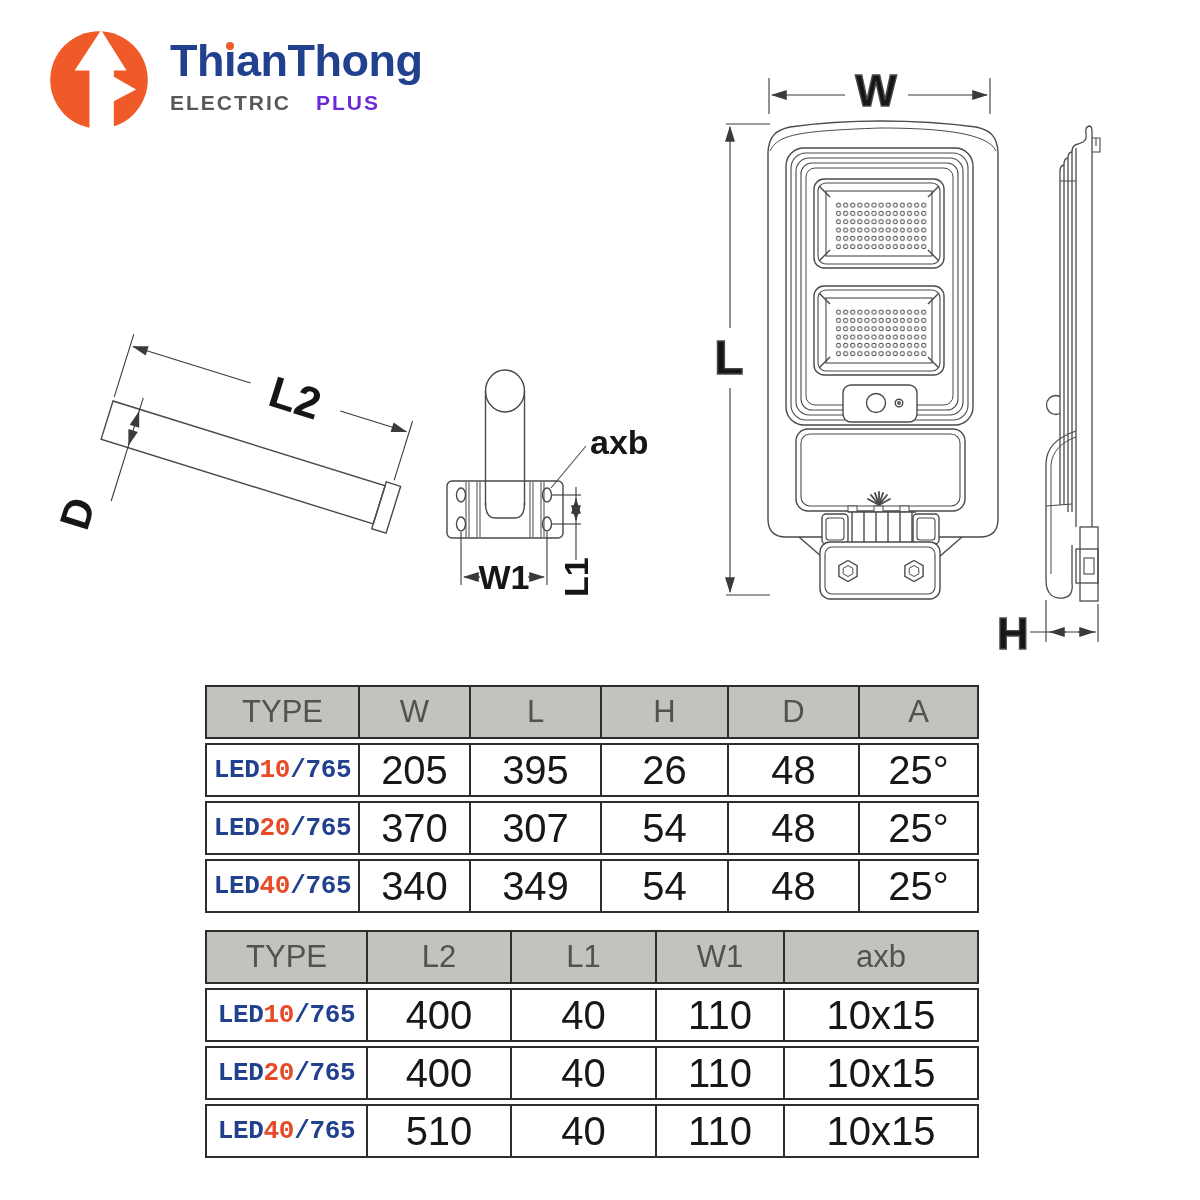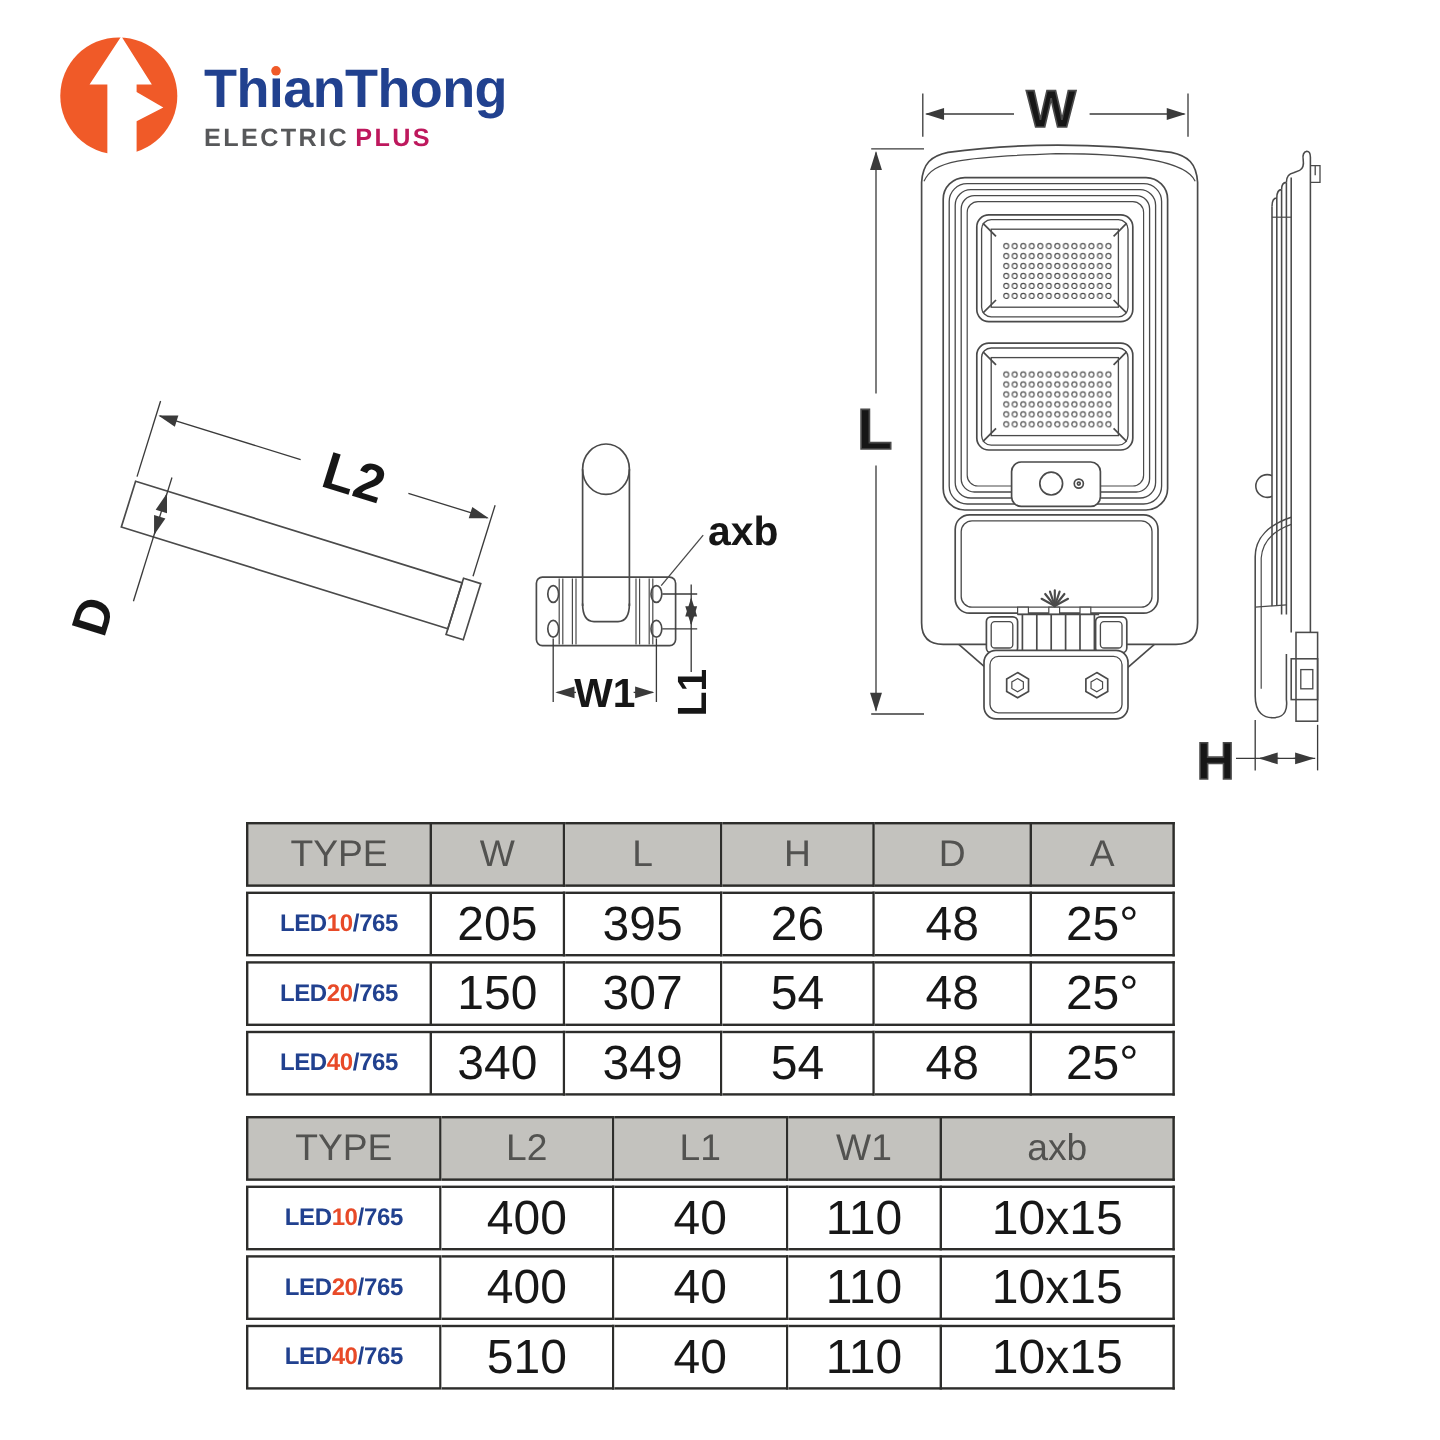--- a/index.html
+++ b/index.html
@@ -1,40 +1,40 @@
 <!DOCTYPE html>
 <html><head>
 <meta charset="utf-8">
 <style>
   html,body{margin:0;padding:0;background:#fff;}
   .page{position:relative;width:1200px;height:1200px;background:#fff;overflow:hidden;
         font-family:"Liberation Sans", sans-serif;}
   
-  .logo{position:absolute;left:46px;top:24px;display:flex;align-items:center;}
+  .logo{position:absolute;left:46px;top:24px;display:flex;align-items:flex-start;}
   .logo-mark{width:106px;height:114px;}
   .logo-text{margin-left:18px;padding-top:14px;}
   .brand{font-size:45px;font-weight:700;color:#21418f;letter-spacing:-0.5px;line-height:1;}
   .brand .iu{position:relative;display:inline-block;}
   .brand .iu::after{content:"";position:absolute;left:50%;transform:translateX(-50%);
         top:4px;width:8px;height:8px;border-radius:50%;background:#f05a28;}
   .subtitle{margin-top:9px;font-size:21px;font-weight:700;letter-spacing:2px;line-height:1;}
   .subtitle .sub1{color:#57585a;margin-top:46px;}
-  .subtitle .sub2{color:#be185d;margin-left:5px;}
+  .subtitle .sub2{color:#6d28d9;margin-left:25px;}
   
   .drawings{position:absolute;left:0;top:0;}
   .drawings text{font-family:"Liberation Sans", sans-serif;fill:#161616;}
   
   .spec{position:absolute;border-collapse:separate;border-spacing:0 4px;table-layout:fixed;}
   .spec th,.spec td{border-top:2.5px solid #2d2d2b;border-bottom:2.5px solid #2d2d2b;
         border-right:2.5px solid #2d2d2b;height:50px;padding:0;text-align:center;
         vertical-align:middle;background:#fff;overflow:hidden;margin-top:35px;}
   .spec th:first-child,.spec td:first-child{border-left:2.5px solid #2d2d2b;}
   .spec th{background:#c3c2be;color:#525250;font-size:31px;font-weight:400;}
   .spec td{font-size:40px;color:#171717;font-weight:400;}
-  .spec td.type{font-size:20px;font-weight:700;letter-spacing:-0.3px;}
+  .spec td.type{font-size:26px;font-weight:700;letter-spacing:-0.3px;font-family:Liberation Mono, monospace;}
   .blu{color:#21418f;} .org{color:#e84a28;}
   .t1{left:205px;top:681px;width:774px;}
   .t2{left:205px;top:926px;width:774px;}
 </style>
 </head>
 <body>
 
 <div class="page">
 
   <div class="logo">
@@ -276,21 +276,21 @@
     <tr>
       <td class="type"><span class="blu">LED</span><span class="org">10</span><span class="blu">/765</span></td>
       <td>205</td>
       <td>395</td>
       <td>26</td>
       <td>48</td>
       <td>25°</td>
     </tr>
     <tr>
       <td class="type"><span class="blu">LED</span><span class="org">20</span><span class="blu">/765</span></td>
-      <td>150</td>
+      <td>370</td>
       <td>307</td>
       <td>54</td>
       <td>48</td>
       <td>25°</td>
     </tr>
     <tr>
       <td class="type"><span class="blu">LED</span><span class="org">40</span><span class="blu">/765</span></td>
       <td>340</td>
       <td>349</td>
       <td>54</td>

